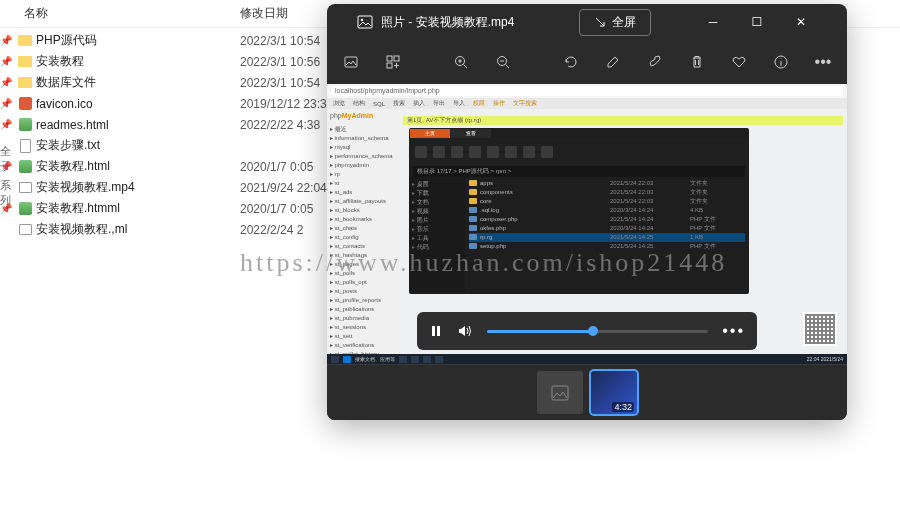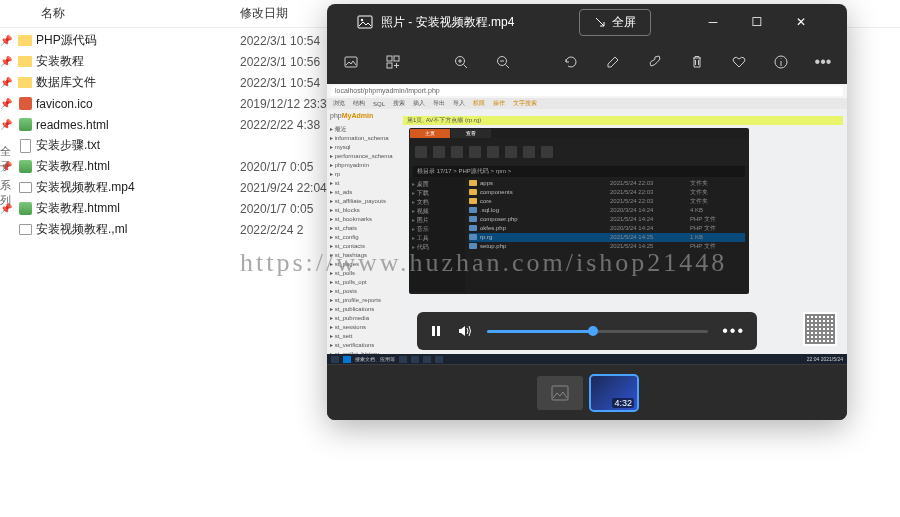--- a/index.html
+++ b/index.html
@@ -1,21 +1,21 @@
 <!DOCTYPE html>
 <html><head>
   <meta charset="utf-8">
   <style>
     * { margin: 0; padding: 0; box-sizing: border-box; font-family: "Microsoft YaHei", "Segoe UI", sans-serif; }
     body { background: #fff; width: 900px; height: 517px; overflow: hidden; position: relative; }
     
     
     .explorer { position: absolute; top: 0; left: 0; width: 100%; height: 100%; }
     .explorer-header { display: flex; padding: 5px 0; font-size: 12px; color: #333; border-bottom: 1px solid #eee; }
-    .col-name { width: 240px; padding-left: 41px; }
+    .col-name { width: 240px; padding-left: 24px; }
     .col-date { width: 140px; }
     .file-list { padding-top: 2px; }
     .file-row { display: flex; align-items: center; height: 21px; font-size: 12px; color: #222; cursor: default; }
     .pin-col { width: 14px; display: flex; justify-content: center; font-size: 10px; color: #888; }
     .icon-col { width: 22px; display: flex; justify-content: center; }
     .name-col { width: 204px; }
     .date-col { width: 140px; color: #555; }
     .folder-icon { width: 14px; height: 11px; background: #ffd86b; border-radius: 1px; }
     .html-icon { width: 13px; height: 13px; background: linear-gradient(#7cc77c,#4a9e4a); border-radius: 2px; }
     .txt-icon { width: 11px; height: 14px; background: #fff; border: 1px solid #999; border-radius: 1px; }
@@ -83,21 +83,21 @@
     
     
     .qr { position: absolute; right: 10px; bottom: 18px; width: 34px; height: 34px; background: #fff; padding: 2px; }
     .qr-inner { width: 100%; height: 100%; background: 
       repeating-linear-gradient(0deg, #333 0 2px, transparent 2px 4px),
       repeating-linear-gradient(90deg, #333 0 2px, transparent 2px 4px);
       opacity: 0.6; }
     
     
     .thumb-strip { height: 56px; background: #2b2b2b; display: flex; align-items: center; justify-content: center; gap: 8px; border-top: 1px solid #3a3a3a; }
-    .thumb { width: 46px; height: 34px; background: #444; border-radius: 3px; cursor: pointer; display: flex; align-items: center; justify-content: center; color: #999; }
+    .thumb { width: 46px; height: 43px; background: #444; border-radius: 3px; cursor: pointer; display: flex; align-items: center; justify-content: center; color: #999; }
     .thumb.active { outline: 2px solid #4aa3ff; background: linear-gradient(135deg,#1b2a58,#3055d0); position: relative; }
     .thumb-duration { position: absolute; right: 3px; bottom: 2px; font-size: 9px; color: #fff; background: rgba(0,0,0,0.5); padding: 0 2px; border-radius: 2px; }
     
     .watermark { position: absolute; top: 248px; left: 210px; font-size: 26px; color: rgba(140,140,140,0.75); font-family: Georgia, serif; letter-spacing: 3px; pointer-events: none; z-index: 100; margin-left: 30px; }
   </style>
 </head>
 <body>
 
 <div class="explorer">
   <div class="explorer-header">

